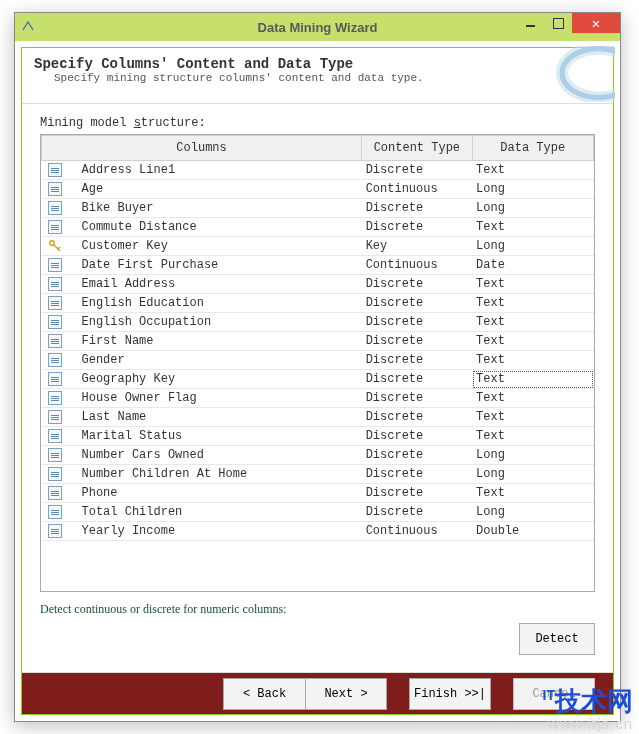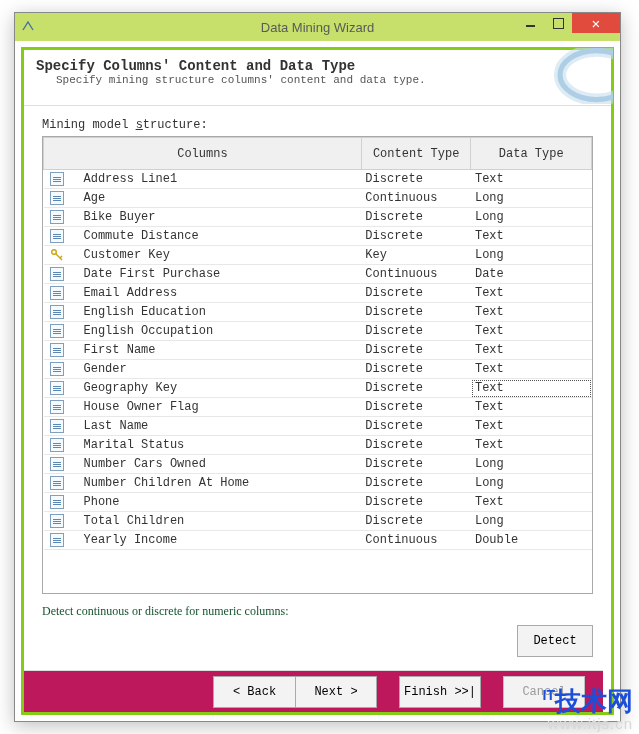--- a/index.html
+++ b/index.html
@@ -30,21 +30,21 @@
   .titlebar {
     height: 28px;
     background: #c6e06b;
     display: flex;
     align-items: center;
     justify-content: center;
     position: relative;
     font-size: 13px;
     color: #5a5a5a;
   }
-  .titlebar .title { font-weight: normal; }
+  .titlebar .title { font-weight: bold; }
   .win-icons-left {
     position: absolute;
     left: 6px; top: 6px;
     width: 14px; height: 14px;
   }
   .win-icons-left svg { width: 14px; height: 14px; }
   .win-ctrls {
     position: absolute;
     right: 0; top: 0;
     height: 20px;
@@ -58,21 +58,21 @@
   }
   .win-ctrls .min::before { content:""; width:9px; height:2px; background:#333; display:block; margin-top:6px;}
   .win-ctrls .max::before { content:""; width:9px; height:9px; border:1px solid #333; display:block;}
   .win-ctrls .close { background:#e04b3d; color:#fff; width:48px; font-size:15px; line-height:1;}
   .win-ctrls .close::before { content:"\00D7"; }
 
   
   .wizard-body {
     position: absolute;
     left: 6px; right: 6px; top: 34px; bottom: 6px;
-    border: 3px solid #84cc16;
+    border: 1px solid #84cc16;
   }
   .header-band {
     height: 56px;
     border-bottom: 1px solid #ddd;
     position: relative;
     padding: 8px 12px;
     color: #333;
   }
   .header-band .h-title {
     font-family: "Courier New", monospace;
@@ -114,21 +114,21 @@
     border-collapse: collapse;
     font-family: "Courier New", monospace;
     font-size: 12px;
   }
   table.cols th {
     background: #f0f0f0;
     border: 1px solid #d0d0d0;
     padding: 2px 6px;
     font-weight: normal;
     text-align: center;
-    height: 32px;
+    height: 25px;
   }
   table.cols td {
     border-bottom: 1px solid #e8e8e8;
     padding: 2px 4px;
     height: 19px;
     white-space: nowrap;
   }
   table.cols td.col-name { padding-left: 2px; }
   table.cols .col-name-inner { display:flex; align-items:center; gap:20px; padding-left:4px;}
   .col-icon {
@@ -164,23 +164,23 @@
     padding: 3px 0;
     min-width: 76px;
     height: 32px;
     cursor: pointer;
   }
   button.win-btn:disabled { color:#9a9a9a; background:#f3f3f3; border-color:#c0c0c0; cursor:default;}
 
   
   .footer-strip {
     position: absolute;
-    left:0; right:8px; bottom:0;
+    left:0; right:0; bottom:0;
     height: 42px;
-    background: #be185d;
+    background: #7f1d1d;
     border-top: 1px solid #ddd;
     display:flex;
     align-items:center;
     justify-content:flex-end;
     padding-right: 18px;
     gap: 8px;
   }
   .footer-strip .pair { display:flex; gap:0;}
   .footer-strip button.win-btn { min-width:82px; }
   .footer-strip .spacer { width:6px;}

